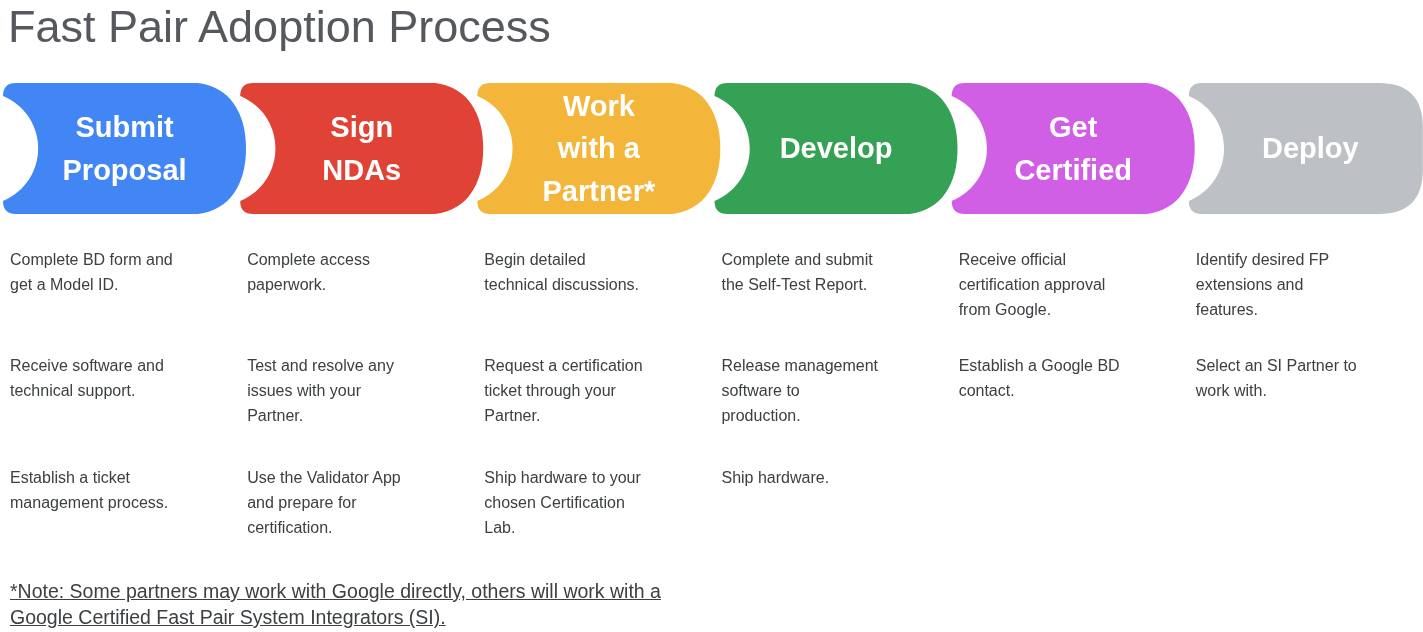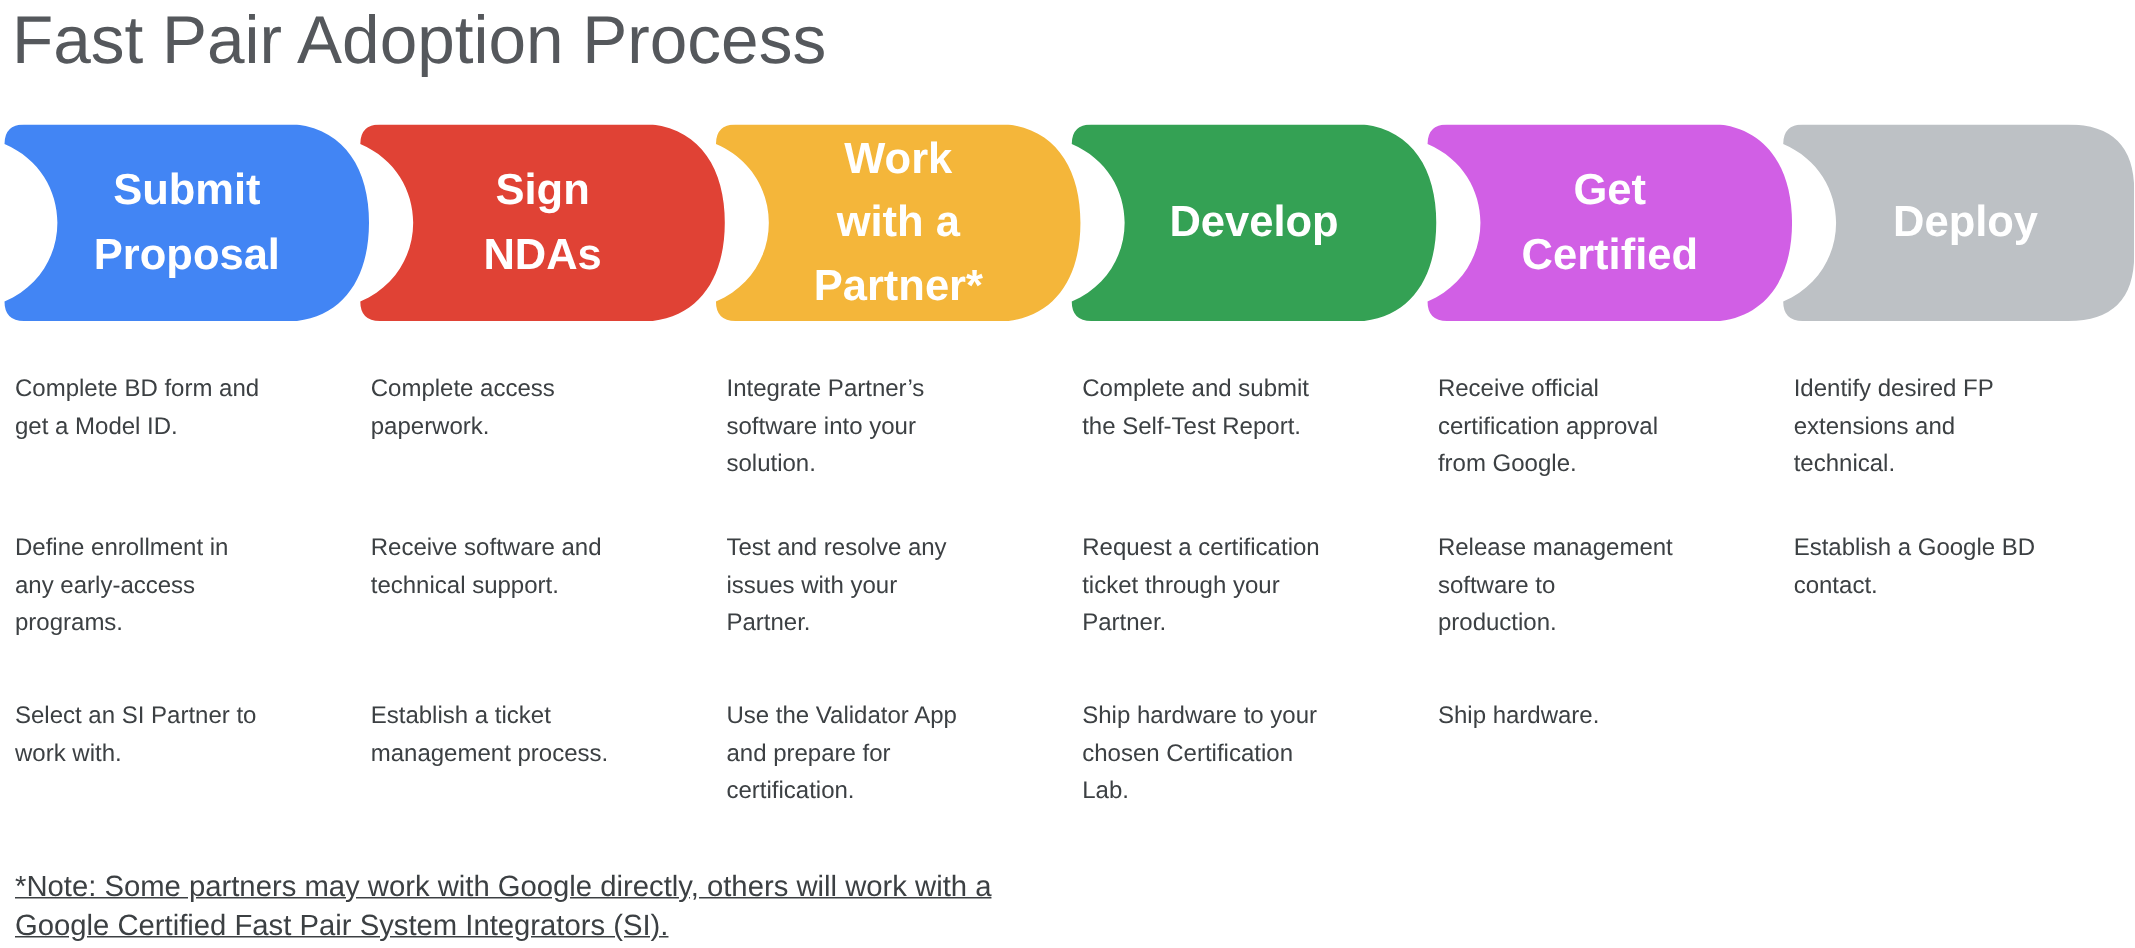--- a/index.html
+++ b/index.html
@@ -120,35 +120,31 @@
 Certified</div>
       <div class="stage-label">Deploy</div>
     </div>
   </div>
 
   <div class="notes-grid">
     <div class="note">Complete BD form and
 get a Model ID.</div>
     <div class="note">Complete access
 paperwork.</div>
-    <div class="note">Integrate Partner’s
-software into your
-solution.</div>
+    <div class="note">Begin detailed
+technical discussions.</div>
     <div class="note">Complete and submit
 the Self-Test Report.</div>
     <div class="note">Receive official
 certification approval
 from Google.</div>
 
     <div class="note">Identify desired FP
 extensions and
-technical.</div>
-    <div class="note">Define enrollment in
-any early-access
-programs.</div>
+features.</div>
     <div class="note">Receive software and
 technical support.</div>
     <div class="note">Test and resolve any
 issues with your
 Partner.</div>
     <div class="note">Request a certification
 ticket through your
 Partner.</div>
     <div class="note">Release management
 software to

